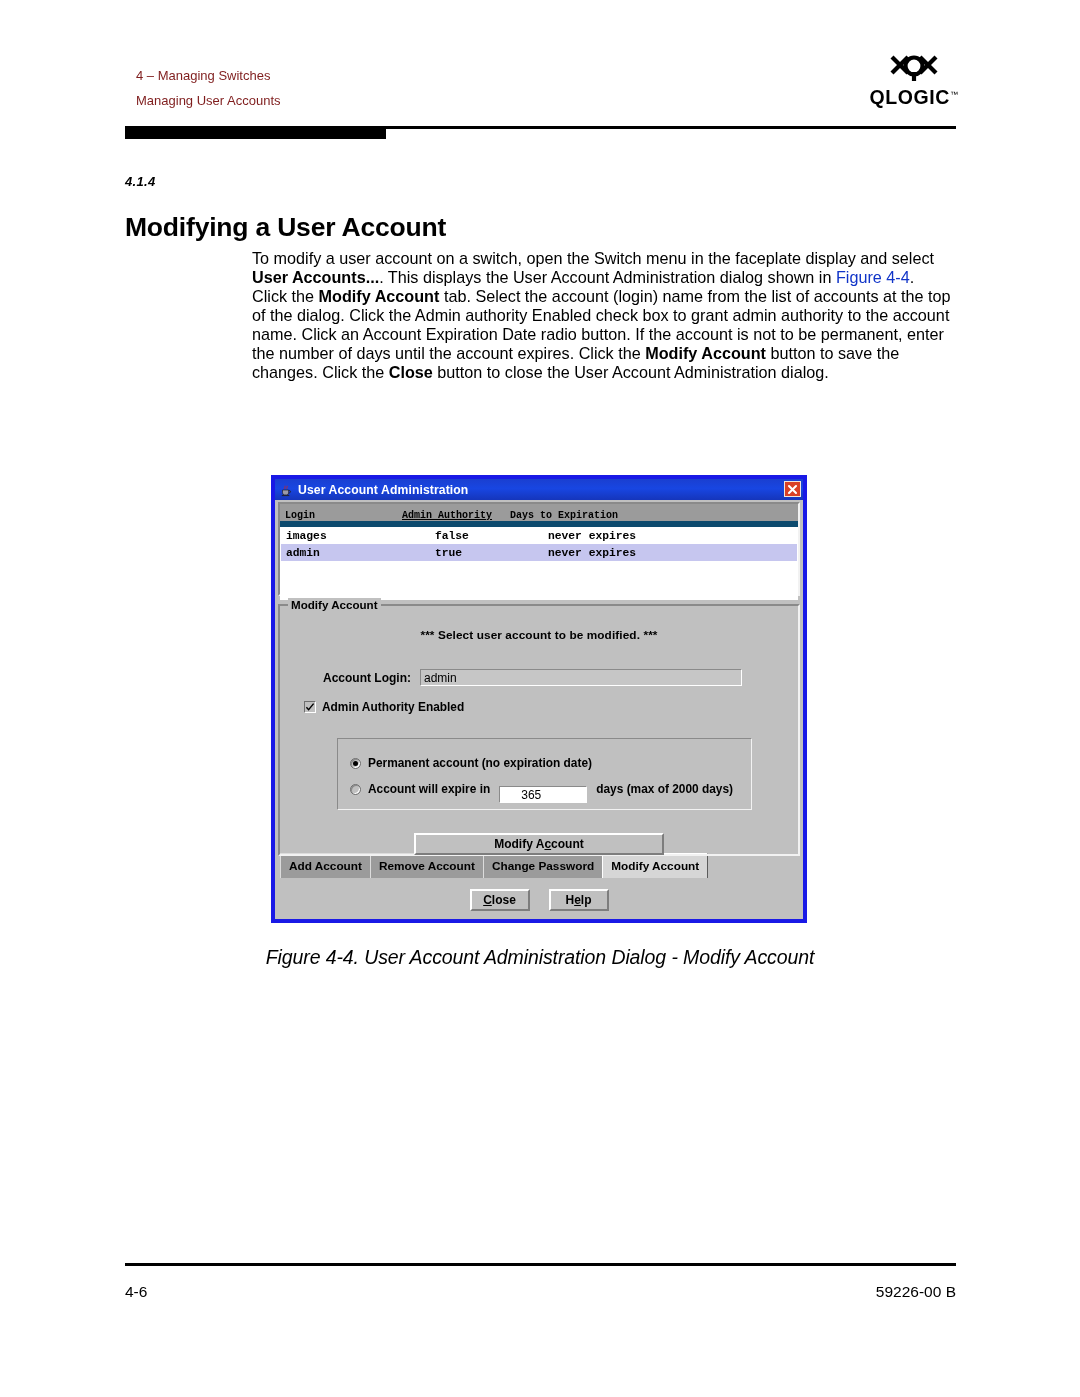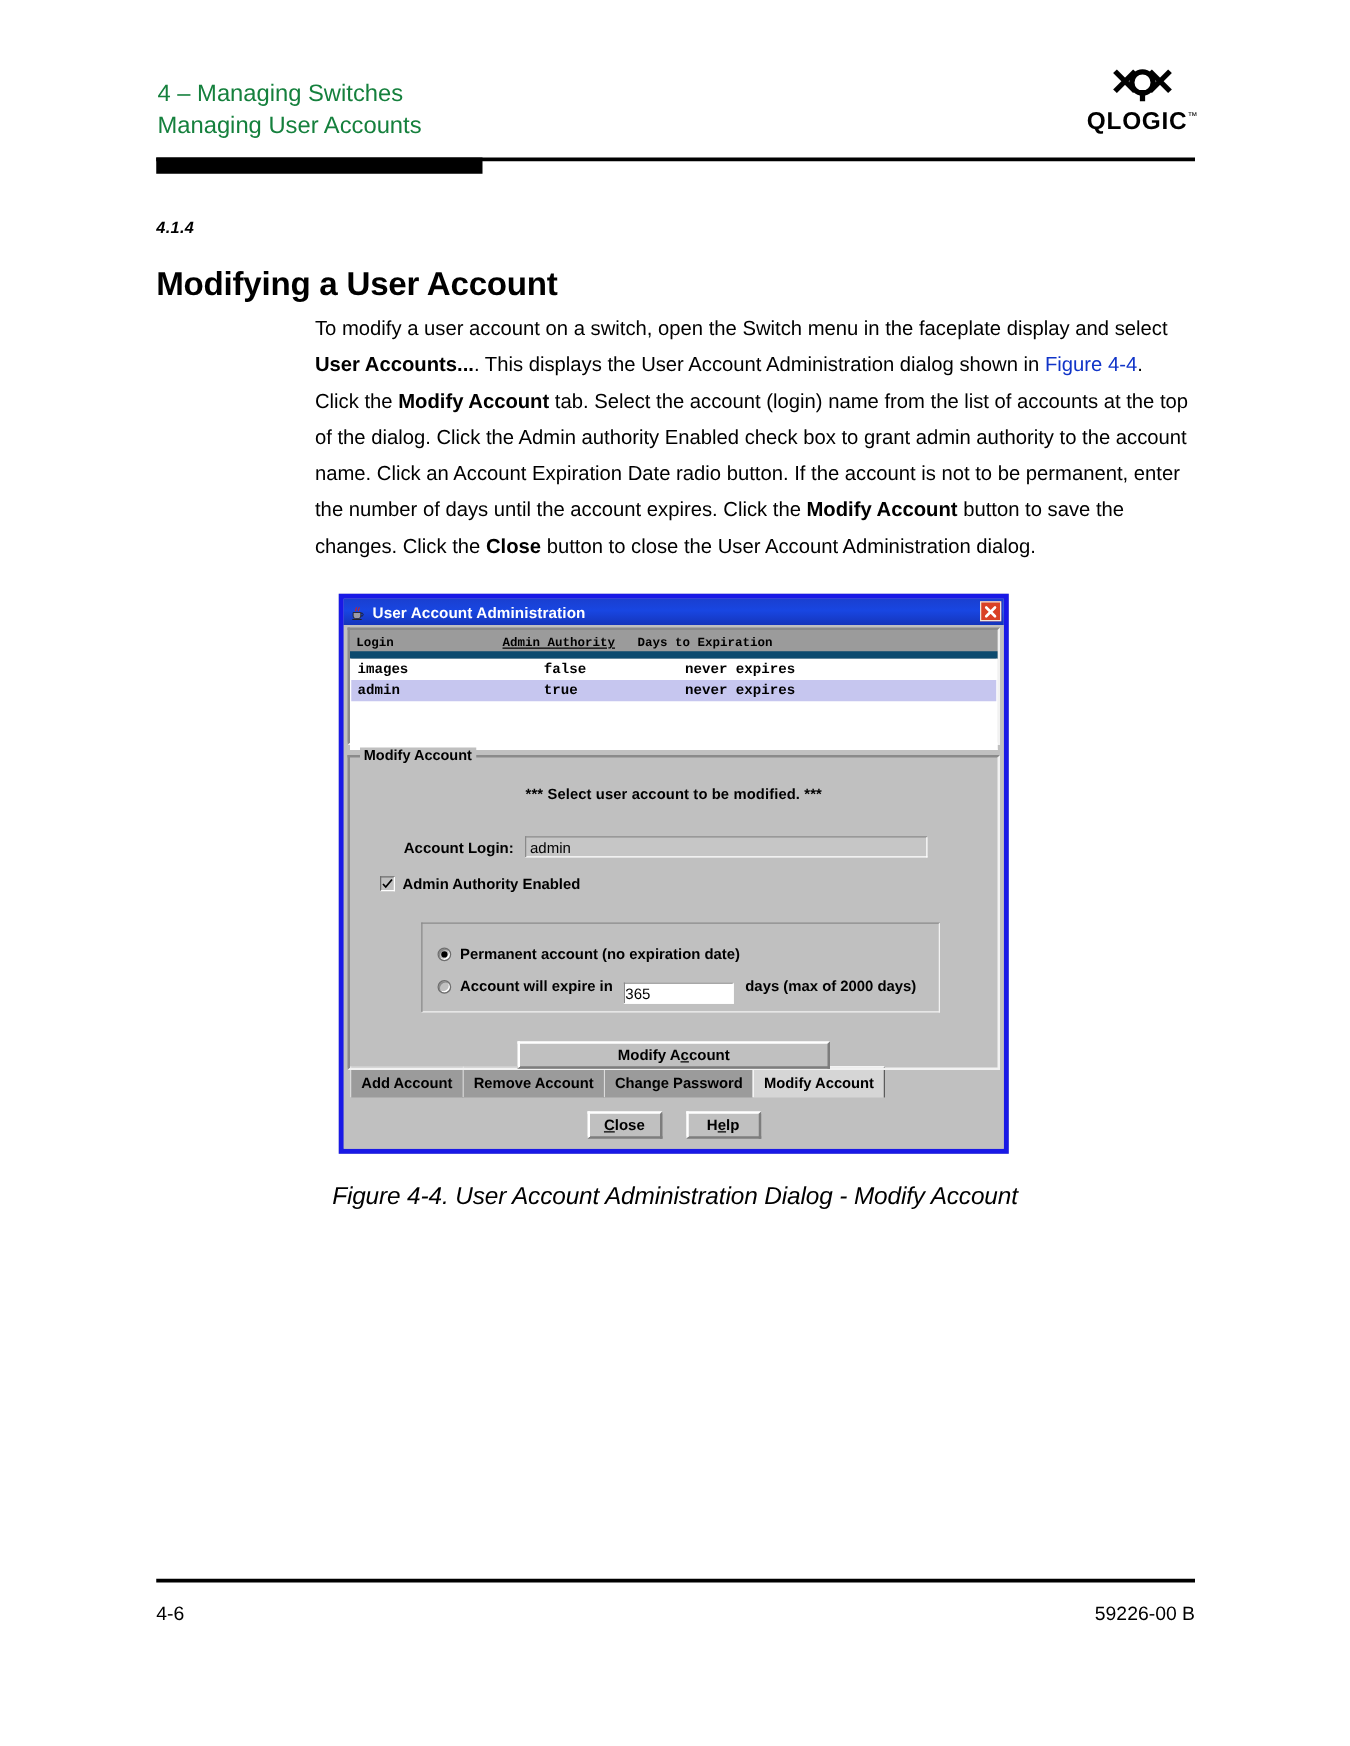--- a/index.html
+++ b/index.html
@@ -18,25 +18,25 @@
 
   
   .page-header {
     position: absolute;
     left: 0; top: 0;
     width: 1080px;
     height: 140px;
   }
   .hdr-text {
     position: absolute;
-    left: 126px;
+    left: 136px;
     top: 63px;
-    font-size: 19px;
+    font-size: 13px;
     line-height: 25px;
-    color: #15803d;
+    color: #7f1d1d;
     white-space: nowrap;
   }
   .hdr-line2 { top: 88px; }
 
   .logo-wrap {
     position: absolute;
     left: 858px;
     top: 53px;
     width: 112px;
     text-align: center;
@@ -97,21 +97,21 @@
     letter-spacing: -0.2px;
   }
 
   
   .body-par {
     position: absolute;
     left: 252px;
     top: 233px;
     width: 700px;
     font-size: 16.2px;
-    line-height: 29px;
+    line-height: 19px;
     text-align: left;
   }
   .body-par b { font-weight: bold; }
   .xref { color: #1034C8; }
 
   
   .dialog {
     position: absolute;
     left: 271px;
     top: 475px;
@@ -335,21 +335,21 @@
   .days-field {
     width: 88px;
     height: 17px;
     background: #ffffff;
     border: 1px solid;
     border-color: #8a8a8a #ffffff #ffffff #8a8a8a;
     margin: 11px 9px 0 9px;
     font-size: 12px;
     display: flex;
     align-items: center;
-    padding-left: 0;
+    padding-left: 21px;
     box-sizing: border-box;
   }
 
   
   .btn {
     background: #c0c0c0;
     border: 2px solid;
     border-color: #ffffff #7d7d7d #7d7d7d #ffffff;
     font-size: 12px;
     font-weight: bold;

